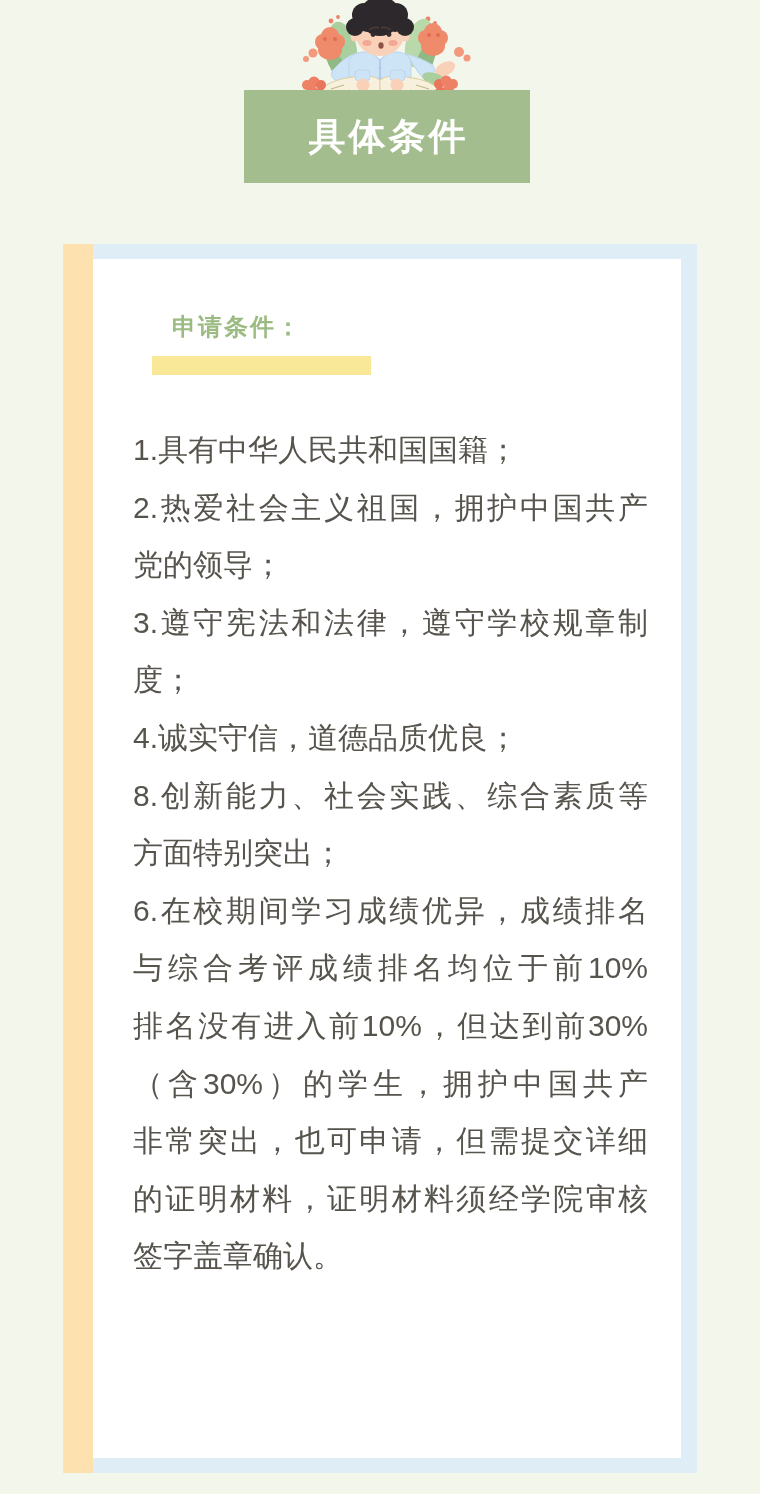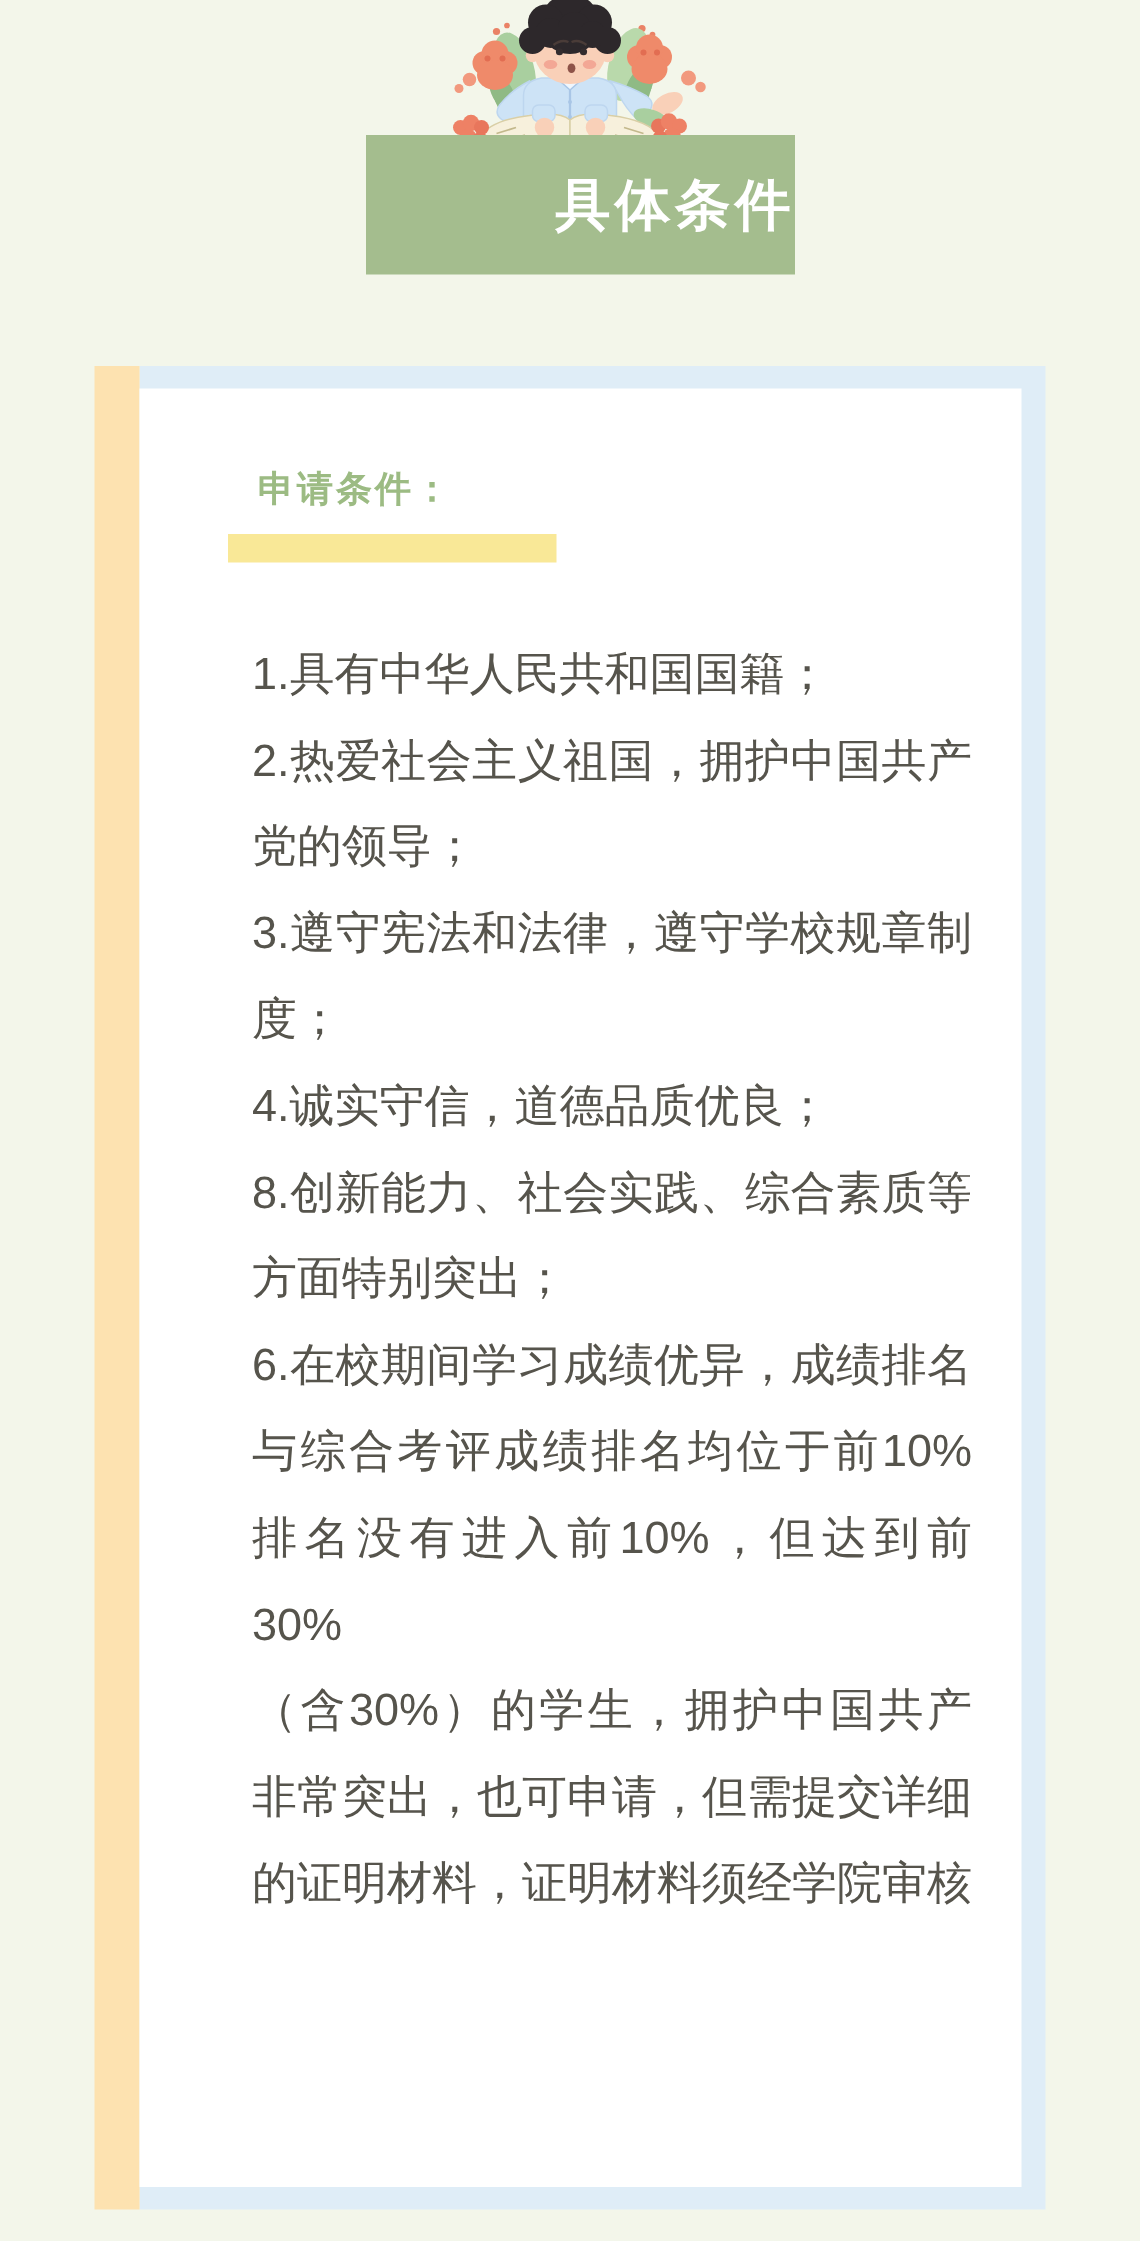--- a/index.html
+++ b/index.html
@@ -15,21 +15,21 @@
   
   .illustration {
     position: absolute; left: 283px; top: 0; width: 200px; height: 100px;
     z-index: 1;
   }
 
   
   .banner {
     position: absolute; left: 244px; top: 90px; width: 286px; height: 93px;
     background: #a4bd8e;
-    display: flex; align-items: center; justify-content: flex-end;
+    display: flex; align-items: center; justify-content: center;
     z-index: 2;
   }
   .banner-title {
     color: #ffffff; font-size: 37px; font-weight: bold;
     letter-spacing: 3px; padding-left: 3px; line-height: 1;
   }
 
   
   .card-wrap { position: absolute; left: 63px; top: 244px; width: 634px; height: 1229px; }
   .accent-left {
@@ -54,21 +54,21 @@
     font-size: 24px; font-weight: bold; line-height: 1;
     color: #9cbb83; letter-spacing: 2px; z-index: 1;
     margin: 0;
   }
 
   .body-text {
     position: absolute; left: 40px; top: 162px; width: 515px;
     font-size: 30px; line-height: 57.6px; color: #56544c;
     z-index: 1;
   }
-  .line { text-align: left; margin-left: 35px; }
+  .line { text-align: left; }
   .line.j { text-align: justify; text-align-last: justify; }
 </style>
 </head>
 <body>
 
 <div class="page">
 
   <svg class="illustration" viewBox="0 0 200 100" aria-hidden="true">
 
     <g>
@@ -198,17 +198,18 @@
         <div class="line">度；</div>
         <div class="line">4.诚实守信，道德品质优良；</div>
         <div class="line j">8.创新能力、社会实践、综合素质等</div>
         <div class="line">方面特别突出；</div>
         <div class="line j">6.在校期间学习成绩优异，成绩排名</div>
         <div class="line j">与综合考评成绩排名均位于前10%</div>
         <div class="line j">排名没有进入前10%，但达到前30%</div>
         <div class="line j">（含30%）的学生，拥护中国共产</div>
         <div class="line j">非常突出，也可申请，但需提交详细</div>
         <div class="line j">的证明材料，证明材料须经学院审核</div>
+        <div class="line">签字盖章确认。</div>
       </div>
     </div>
   </div>
 
 </div>
 
 </body></html>

